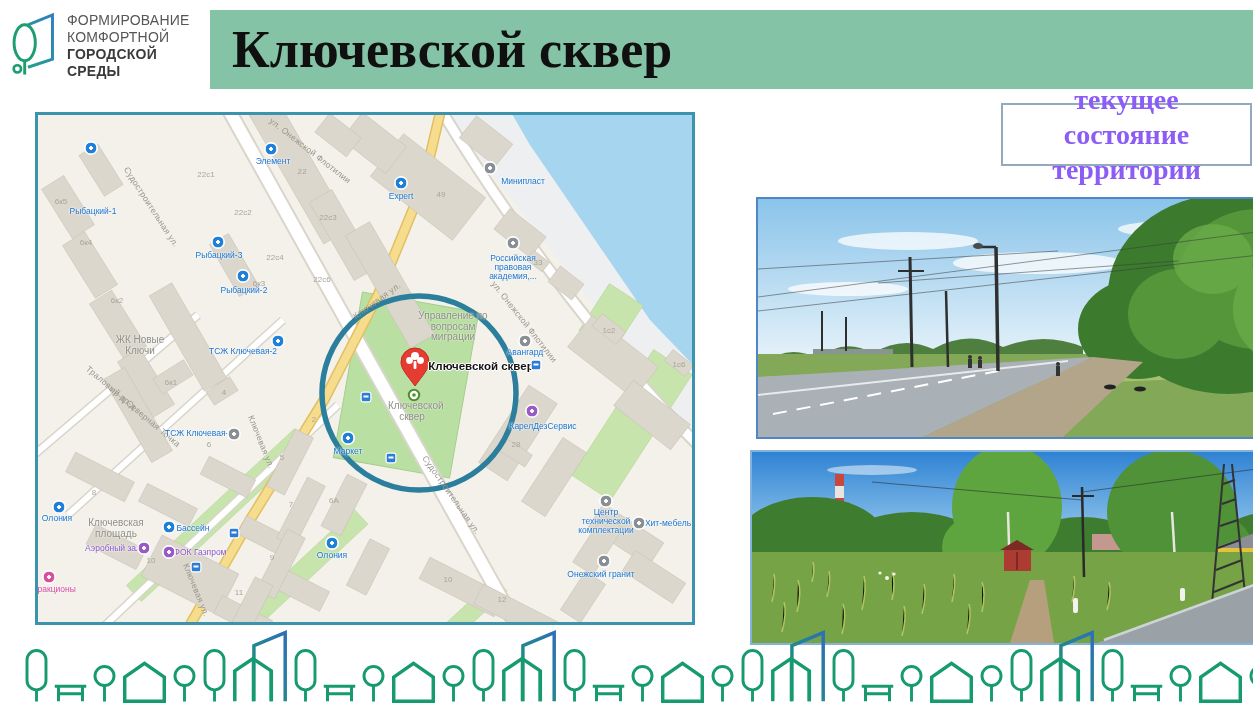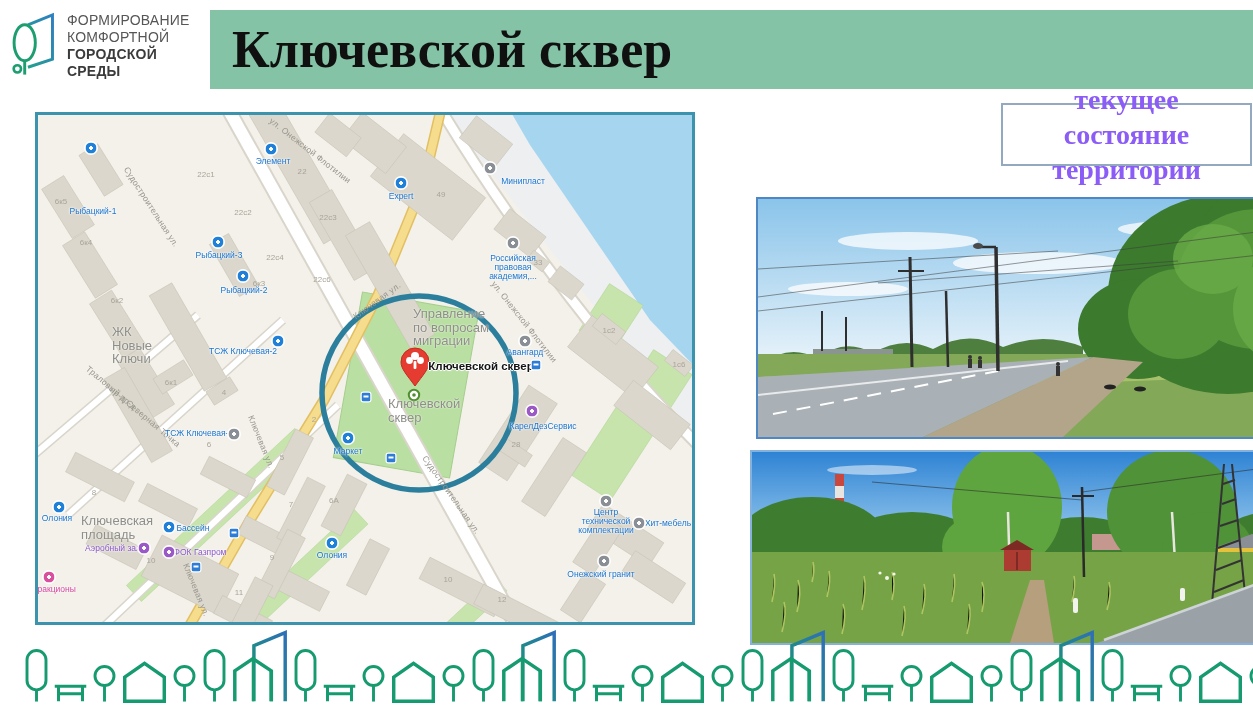--- a/index.html
+++ b/index.html
@@ -23,21 +23,21 @@
   
   .map{position:absolute;left:35px;top:112px;width:654px;height:507px;border:3px solid #3b93ae;
        background:#f3f1ea;overflow:hidden;}
   .map svg.base{position:absolute;left:0;top:0;width:100%;height:100%;display:block;}
   #map-labels{position:absolute;left:0;top:0;width:100%;height:100%;}
   .lb{position:absolute;white-space:nowrap;line-height:1.05;}
   .lb-street{color:#98968e;font-size:8.5px;letter-spacing:.3px;}
   .lb-poi{color:#1b74cf;font-size:8.5px;text-align:center;text-shadow:0 0 2px #fff,0 0 3px #fff;}
   .lb-purple{color:#8b57c9;font-size:8.5px;text-align:center;text-shadow:0 0 2px #fff,0 0 3px #fff;}
   .lb-pink{color:#d6479e;font-size:8.5px;text-align:center;text-shadow:0 0 2px #fff,0 0 3px #fff;}
-  .lb-gray{color:#8f8e88;font-size:13px;text-align:left;text-shadow:0 0 2px #fff;}
+  .lb-gray{color:#8f8e88;font-size:10px;text-align:center;text-shadow:0 0 2px #fff;}
   .lb-num{color:#a9a59a;font-size:8px;}
   .lb-title{color:#141414;font-weight:bold;font-size:11.5px;
             text-shadow:1px 0 0 #fff,-1px 0 0 #fff,0 1px 0 #fff,0 -1px 0 #fff,0 0 3px #fff;}
   .lb[style*="width"]{white-space:normal;}
   .poi-ic{position:absolute;width:11px;height:11px;border-radius:50%;transform:translate(-50%,-50%);
           box-shadow:0 0 0 1.5px #fff;
           background-image:radial-gradient(circle,#fff 0 1.8px,rgba(0,0,0,0) 2px);}
   .tr-ic{position:absolute;width:9px;height:9px;border-radius:2px;background:#2d7cd6;
          transform:translate(-50%,-50%);box-shadow:0 0 0 1px #fff;
          background-image:linear-gradient(#fff,#fff);background-size:5px 2px;

